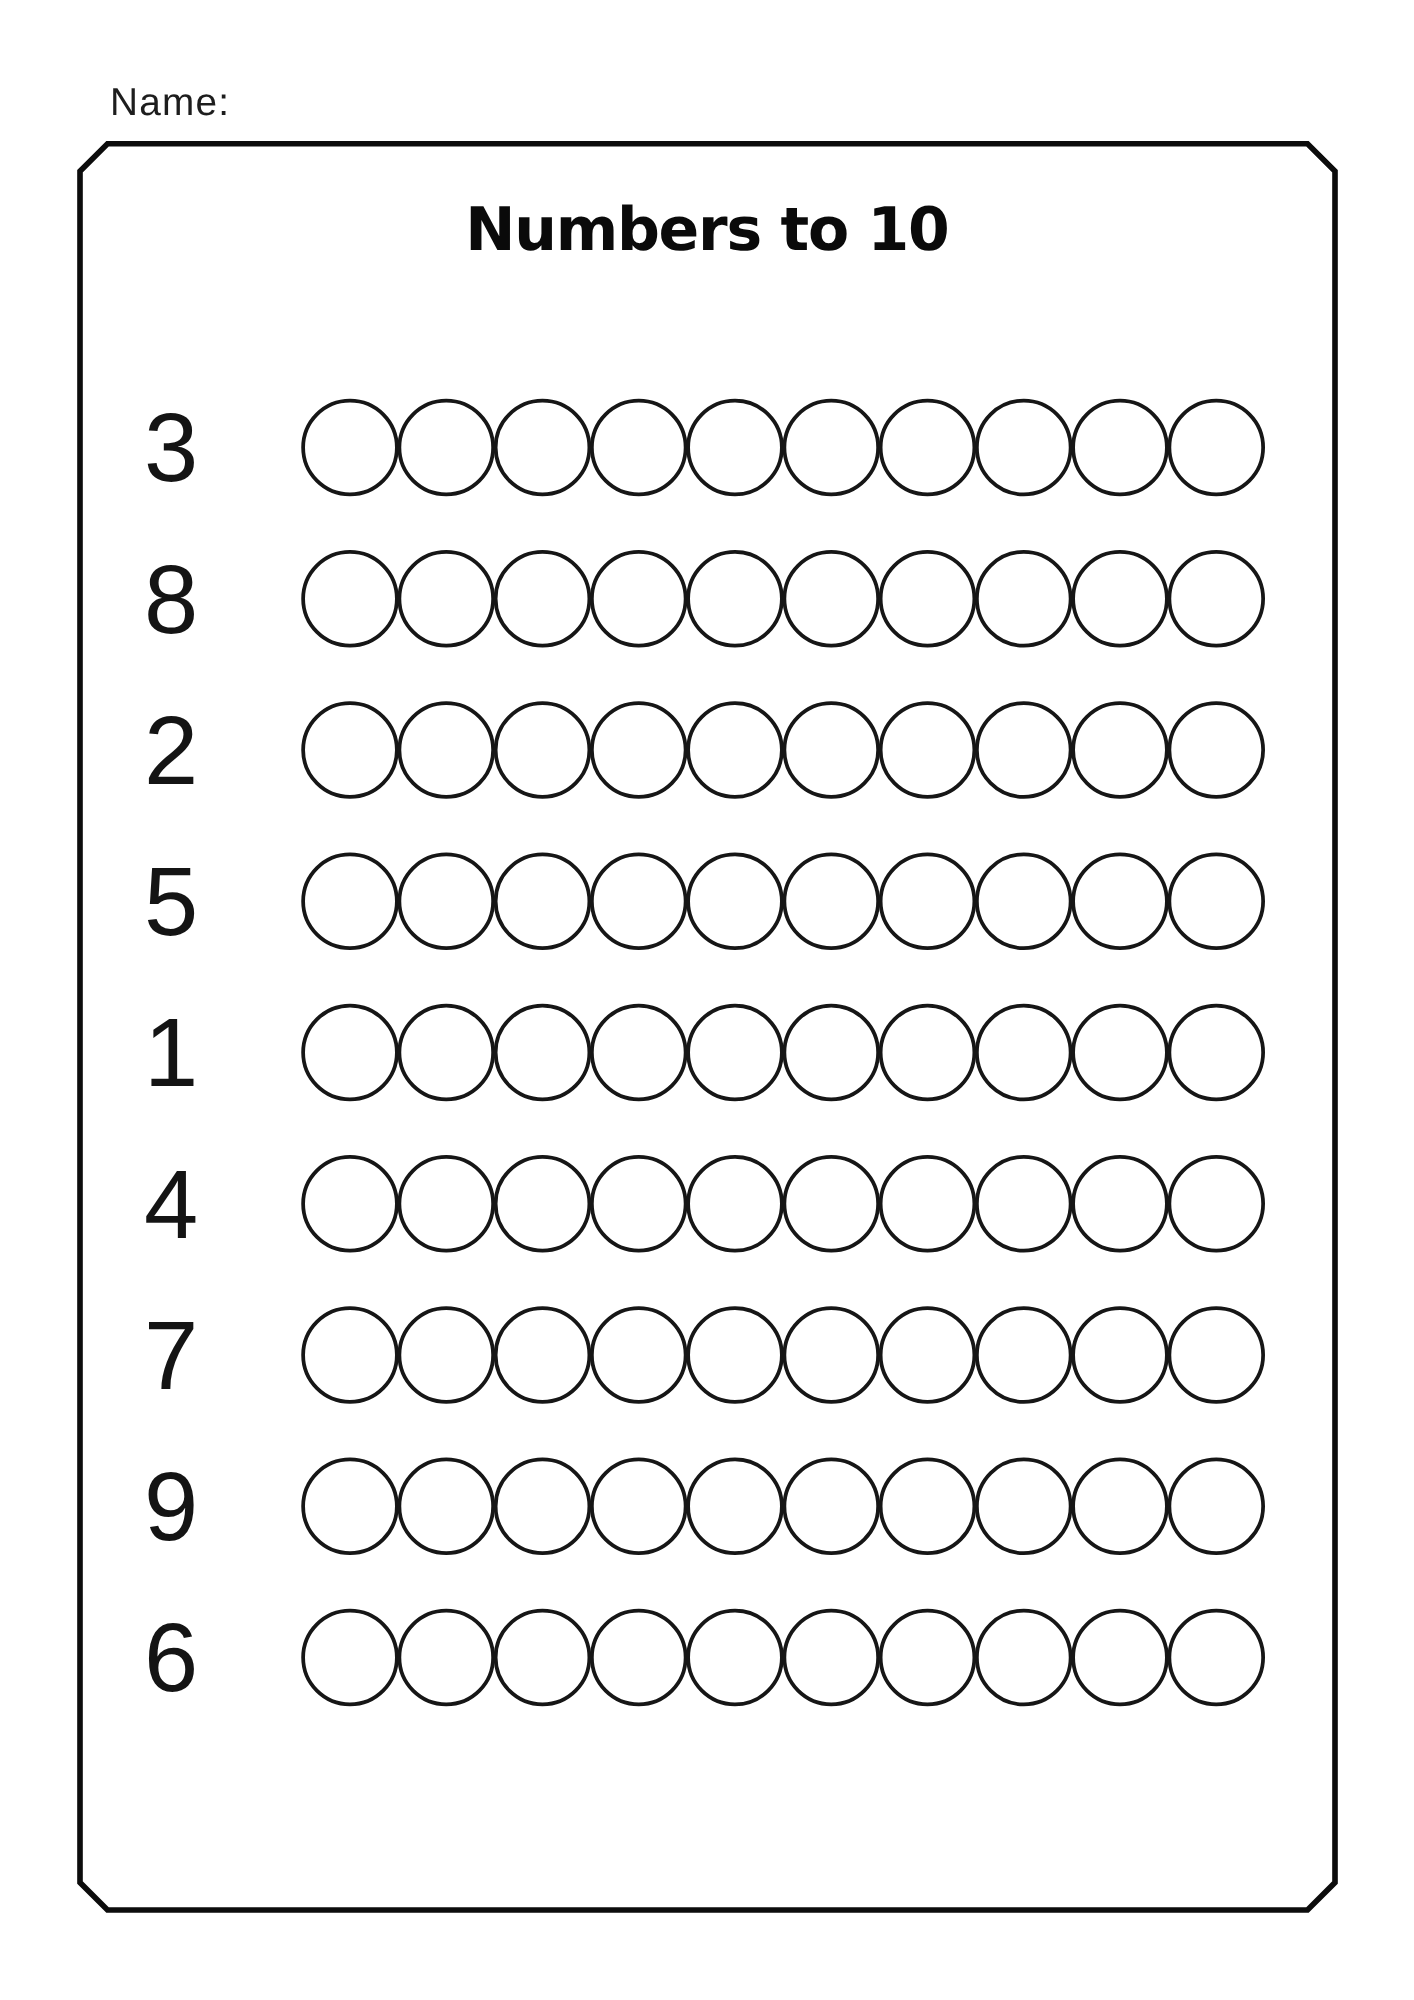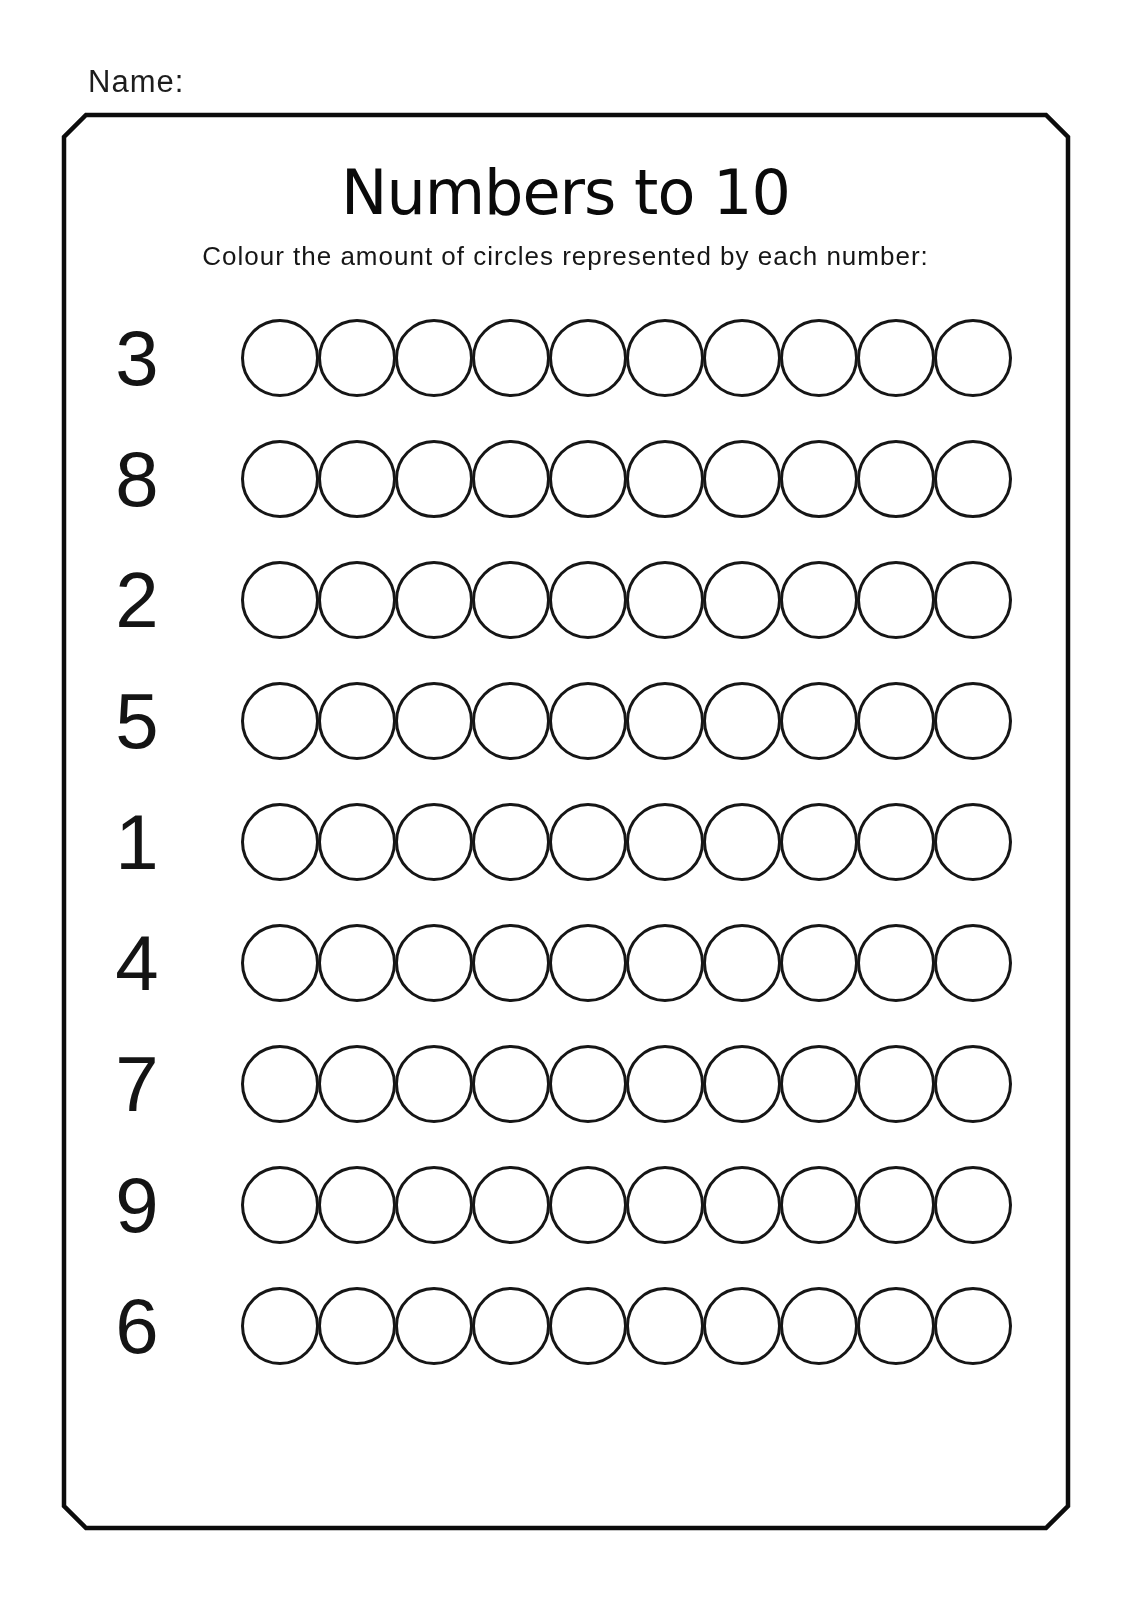--- a/index.html
+++ b/index.html
@@ -37,22 +37,22 @@
     top: 0;
     pointer-events: none;
   }
   .title {
     position: absolute;
     left: 0;
     top: 156px;
     width: 100%;
     text-align: center;
     font-family: "DejaVu Sans", sans-serif;
-    font-weight: 400;
-    font-size: 62px;
+    font-weight: 700;
+    font-size: 48px;
     letter-spacing: -1px;
     color: #0a0a0a;
     white-space: nowrap;
   }
   .instruction {
     position: absolute;
     left: 0;
     top: 241px;
     width: 100%;
     text-align: center;
@@ -100,21 +100,20 @@
 <div class="page">
 
   <div class="name-label">Name:</div>
 
   <svg class="frame" width="1131" height="1600" viewBox="0 0 1131 1600" aria-hidden="true">
     <polygon points="86,115 1046,115 1068,137 1068,1506 1046,1528 86,1528 64,1506 64,137" fill="none" stroke="#0c0c0c" stroke-width="4.5"></polygon>
   </svg>
 
   <div class="title">Numbers to 10</div>
 
-  <div class="instruction">Colour the amount of circles represented by each number:</div>
 
   <div class="rows">
   <div class="row">
     <div class="row-number">3</div>
     <div class="circle-strip">
           <span class="circle"></span>
           <span class="circle"></span>
           <span class="circle"></span>
           <span class="circle"></span>
           <span class="circle"></span>

